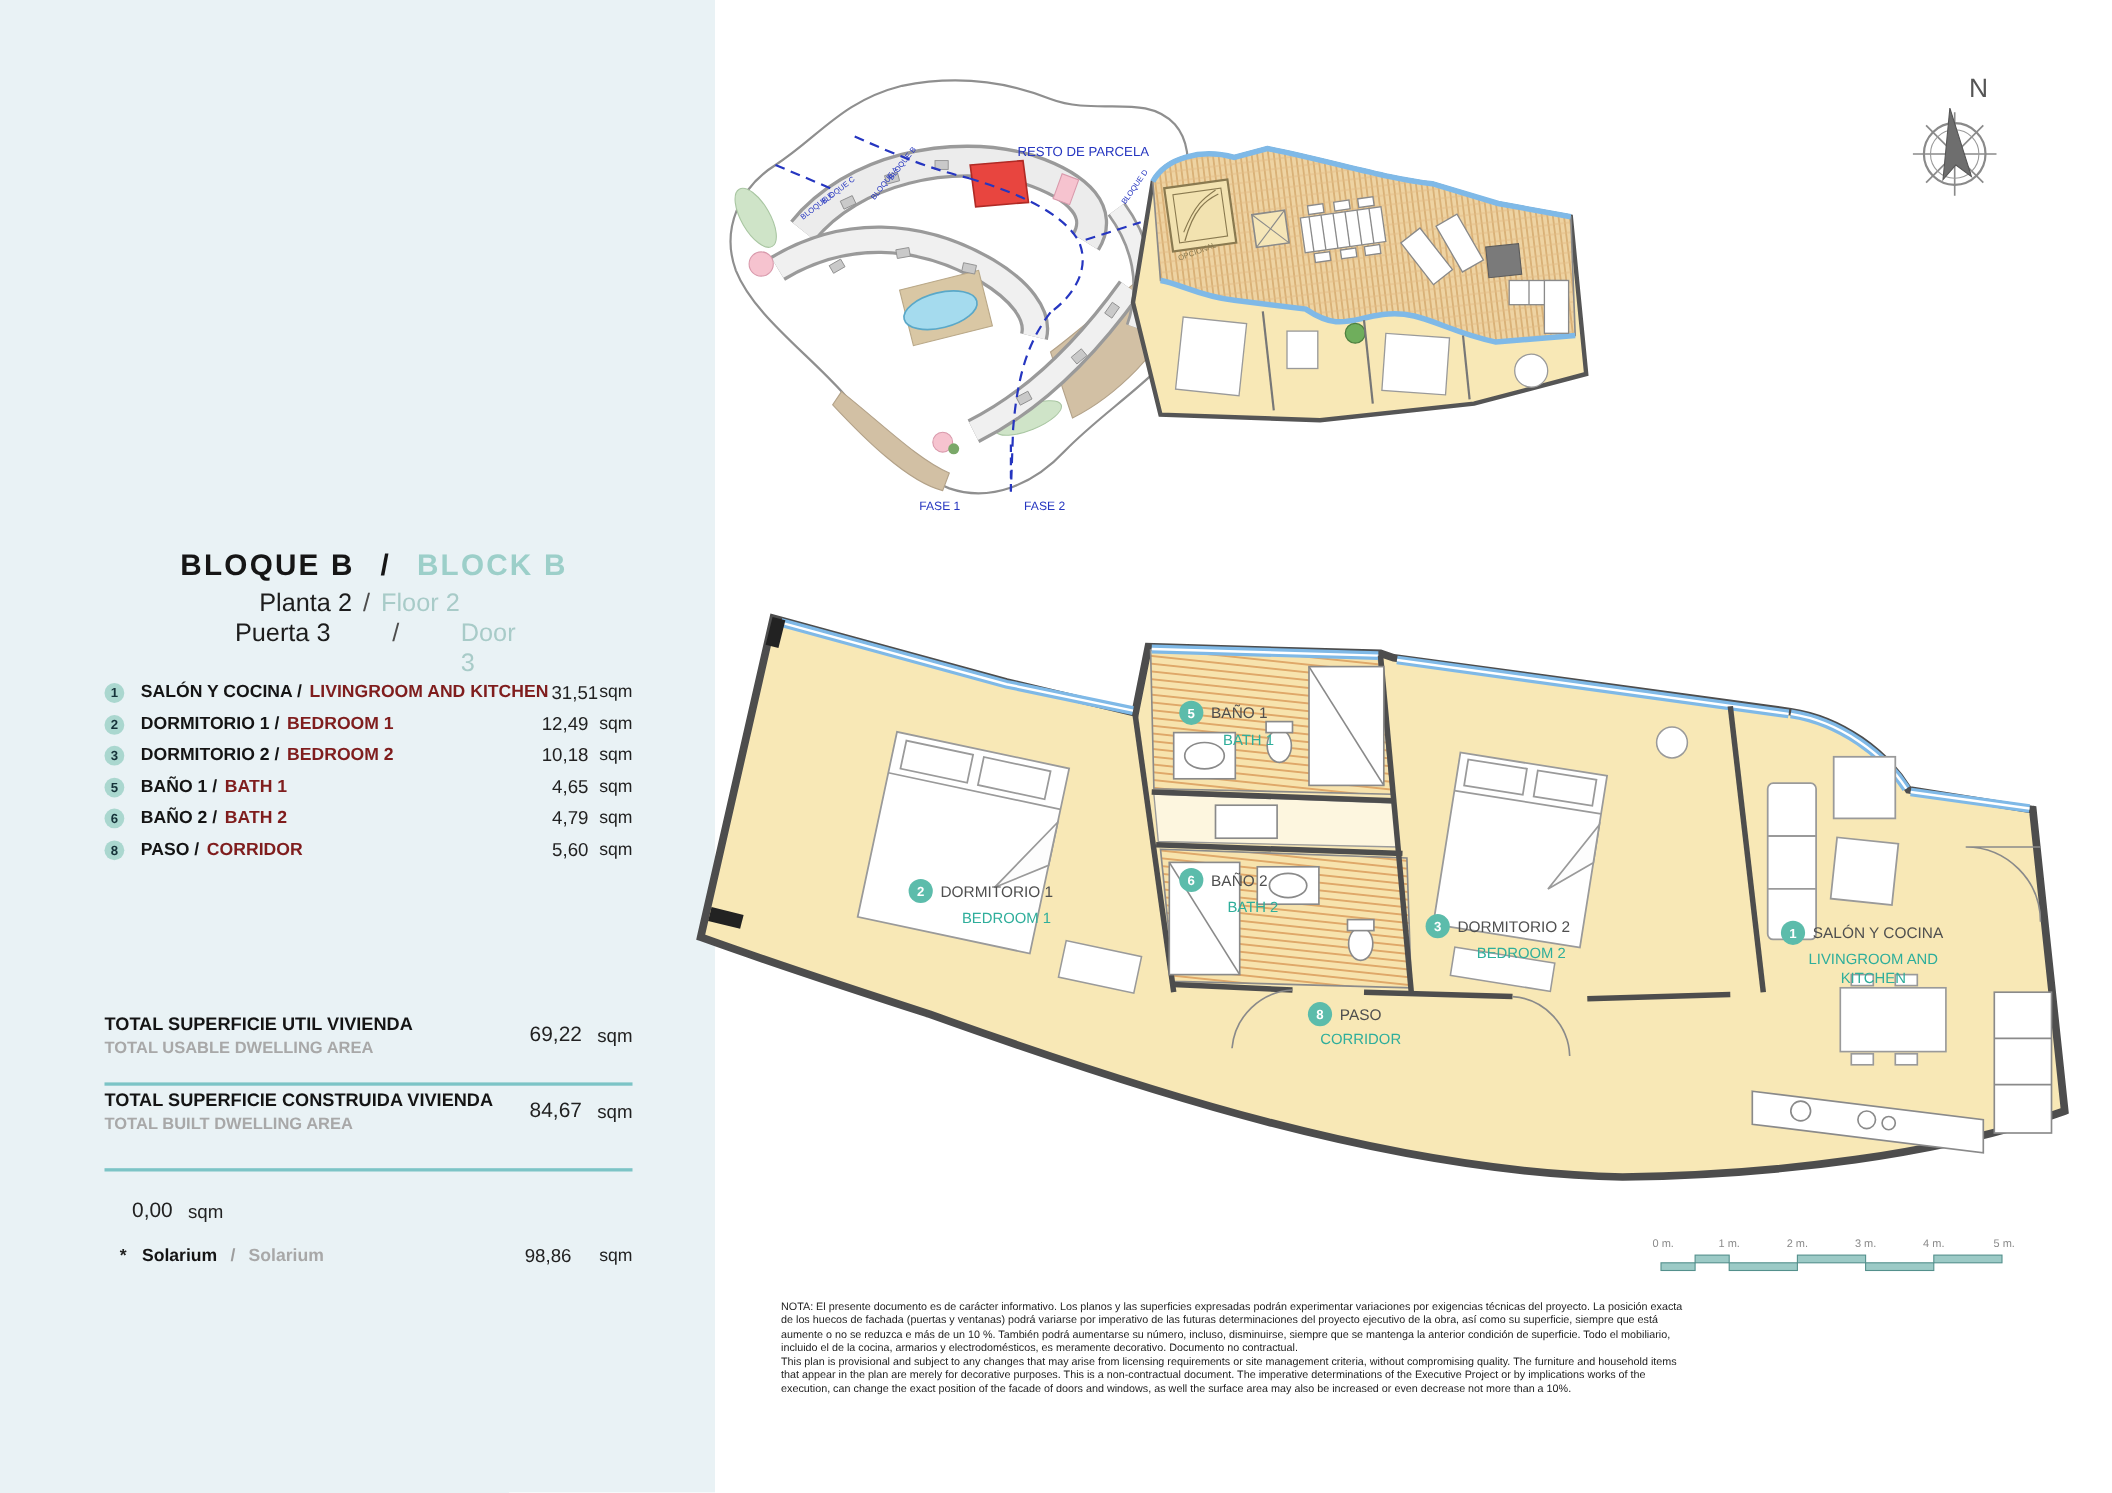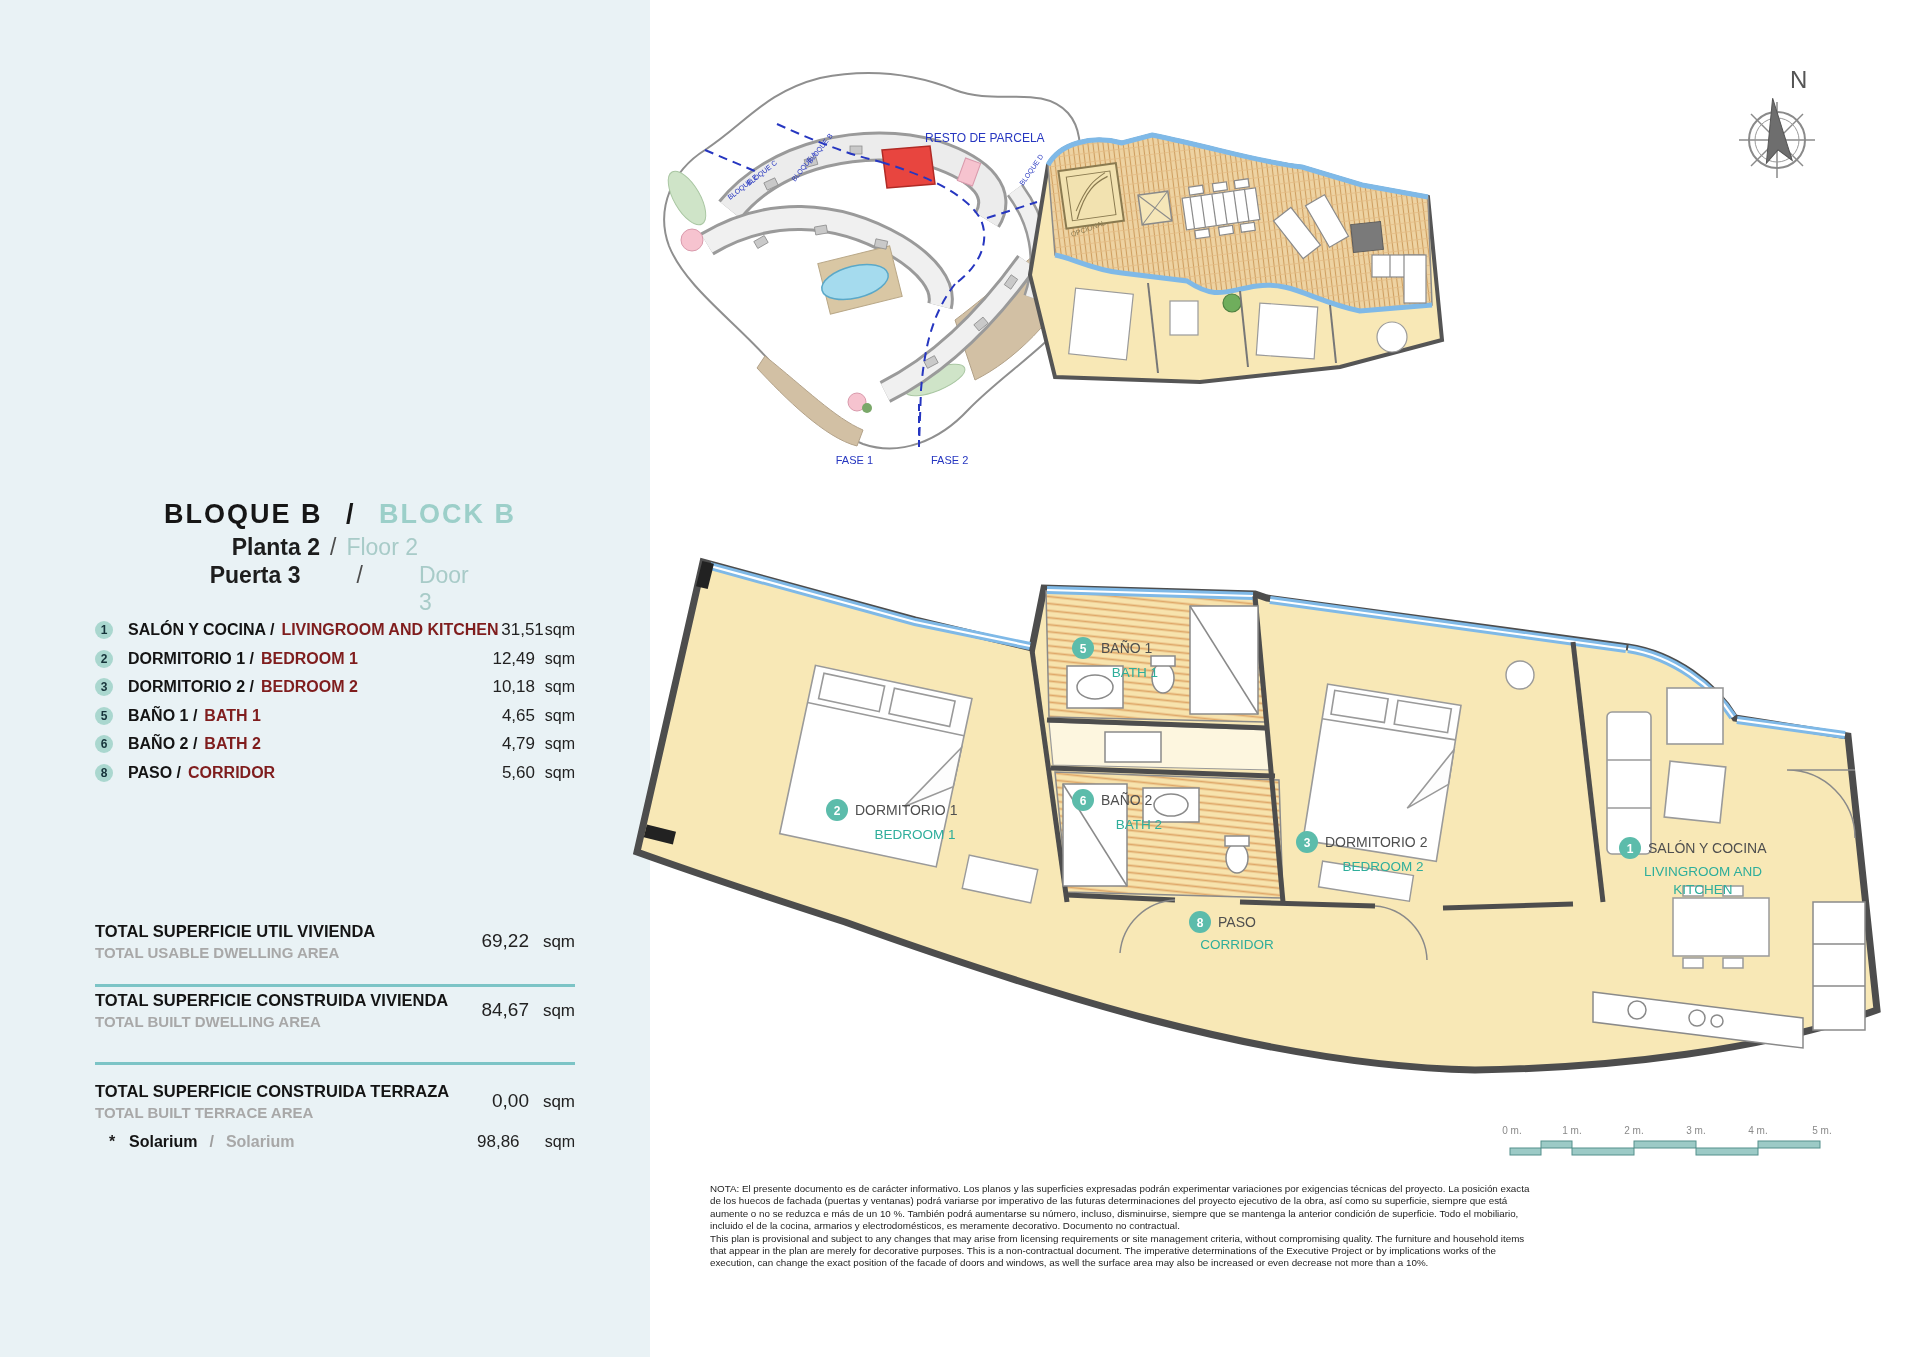--- a/index.html
+++ b/index.html
@@ -7,21 +7,21 @@
   .page{position:relative;width:1920px;height:1357px;background:#ffffff;overflow:hidden;}
   .sidebar{position:absolute;left:0;top:0;width:650px;height:1357px;background:#e9f2f5;}
   .abs{position:absolute;}
 
   
   .unit-title{left:150px;top:425px;width:380px;text-align:center;font-size:41px;font-weight:700;color:#161616;letter-spacing:1px;}
   .unit-title .num{color:#b5dad6;}
   .block-line{left:140px;top:499px;width:400px;text-align:center;font-size:27px;font-weight:700;color:#161616;letter-spacing:2px;}
   .block-line .en{color:#9ccfc9;}
   .fd-row{left:150px;width:330px;display:flex;font-size:23px;color:#1d1d1d;}
-  .fd-row .es{width:170px;text-align:right;font-weight:bold;}
+  .fd-row .es{width:170px;text-align:right;}
   .fd-row .sep{margin:0 10px;color:#4d4d4d;}
   .fd-row .en{color:#a8cbc8;}
 
   .room-list{left:95px;top:616px;width:480px;}
   .room-row{display:flex;align-items:center;height:28.5px;}
   .badge{width:18px;height:18px;border-radius:50%;background:#aad7cf;color:#16333a;font-size:12px;font-weight:700;
          display:flex;align-items:center;justify-content:center;margin-right:15px;flex:0 0 18px;}
   .room-row .es{font-size:16px;font-weight:700;color:#141414;white-space:nowrap;}
   .room-row .en{font-size:16px;font-weight:700;color:#7f1d1d;margin-left:7px;white-space:nowrap;}
   .room-row .area{margin-left:auto;width:58px;text-align:right;font-size:17px;color:#222;}
@@ -136,24 +136,20 @@
       <div class="t-left">
         <div class="t-title">TOTAL SUPERFICIE CONSTRUIDA VIVIENDA</div>
         <div class="t-sub">TOTAL BUILT DWELLING AREA</div>
       </div>
       <div class="t-val">84,67</div>
       <div class="t-unit">sqm</div>
     </div>
     <div class="abs divider" style="top:1062px;"></div>
 
     <div class="abs total-block" style="top:1082px;">
-      <div class="t-left">
-        <div class="t-title">TOTAL SUPERFICIE CONSTRUIDA TERRAZA</div>
-        <div class="t-sub">TOTAL BUILT TERRACE AREA</div>
-      </div>
       <div class="t-val">0,00</div>
       <div class="t-unit">sqm</div>
     </div>
 
     <div class="abs sol-row" style="top:1132px;">
       <span class="star">*</span>
       <span class="es">Solarium</span>
       <span class="sep">/</span>
       <span class="en">Solarium</span>
       <span class="area">98,86</span>

